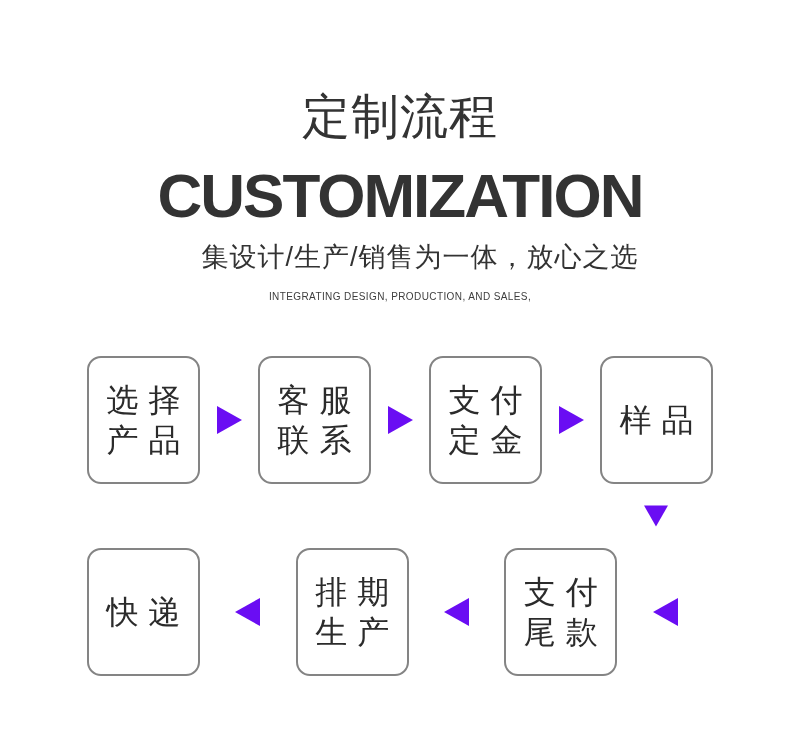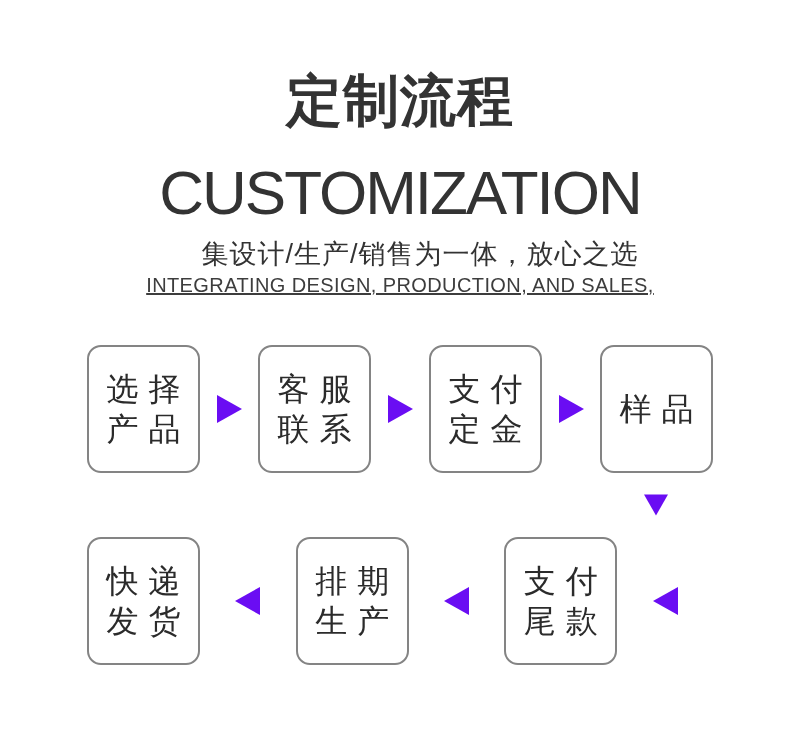--- a/index.html
+++ b/index.html
@@ -12,44 +12,43 @@
   *{margin:0;padding:0;box-sizing:border-box;}
   html,body{background:#ffffff;}
   body{
     width:800px;height:734px;
     font-family:"Liberation Sans","DejaVu Sans",sans-serif;
     overflow:hidden;
   }
   .page{width:800px;height:734px;background:#ffffff;}
   header{text-align:center;}
   .title-cn{
-    margin-top:64px;
-    font-size:56px;line-height:74px;
-    font-weight:bold;color:var(--title);
+    margin-top:80px;
+    font-size:48px;line-height:74px;
+    font-weight:normal;color:var(--title);
     letter-spacing:1px;
   }
   .title-en{
-    margin-top:24px;
+    margin-top:11px;
     font-size:62px;line-height:62px;
-    font-weight:normal;color:var(--title);
+    font-weight:bold;color:var(--title);
     letter-spacing:-2px;
   }
   .sub-cn{
     margin-top:14px;
     font-size:27px;line-height:32px;
     font-weight:400;color:var(--title);
     letter-spacing:1px;
     padding-left:40px;
   }
   .sub-en{
-    margin-top:8px;
-    font-size:20px;line-height:15px;
+    margin-top:16px;
+    font-size:10px;line-height:15px;
     font-weight:400;color:var(--subtitle);
     letter-spacing:0.4px;
-    text-decoration:underline;
   }
   .flow{
     width:626px;margin:52px auto 0;
   }
   .flow-row{
     display:flex;justify-content:space-between;align-items:center;
     height:128px;
   }
   .step{
     width:113px;height:128px;
@@ -133,21 +132,20 @@
       </div>
     </div>
 
     <div class="flow-connector">
       <span class="tri tri-down"></span>
     </div>
 
     <div class="flow-row">
       <div class="step">
         <div class="step-line">快递</div>
-        <div class="step-line">发货</div>
       </div>
       <div class="gap">
           <span class="tri tri-left"></span>
         </div>
       <div class="step">
         <div class="step-line">排期</div>
         <div class="step-line">生产</div>
       </div>
       <div class="gap">
           <span class="tri tri-left"></span>

